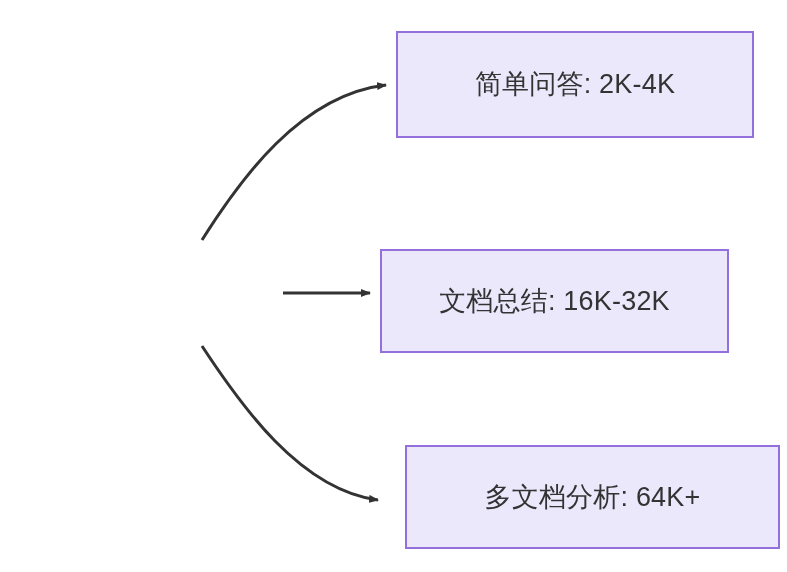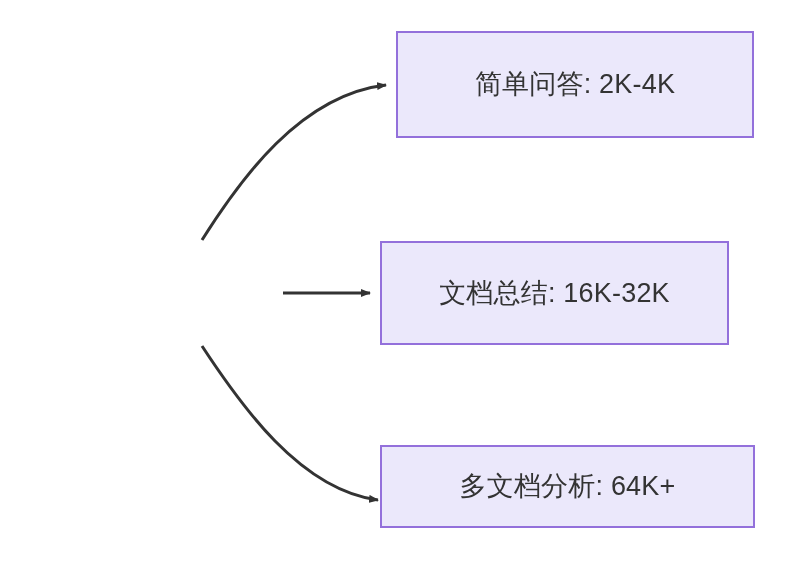--- a/index.html
+++ b/index.html
@@ -51,29 +51,29 @@
     height: 106px;
   }
   #node-task-0 {
     left: 396px;
     top: 31px;
     width: 358px;
     height: 107px;
   }
   #node-task-1 {
     left: 380px;
-    top: 241px;
+    top: 249px;
     width: 349px;
     height: 104px;
   }
   #node-task-2 {
-    left: 380px;
+    left: 405px;
     top: 445px;
     width: 375px;
-    height: 83px;
+    height: 104px;
   }
 </style>
 </head>
 <body>
 
 <div id="diagram-canvas">
 
   <svg id="edge-layer" viewBox="0 0 787 572" width="787" height="572" xmlns="http://www.w3.org/2000/svg">
     <defs>
       <marker id="arrowhead" markerWidth="10" markerHeight="8" refX="9" refY="4" orient="auto" markerUnits="userSpaceOnUse">

